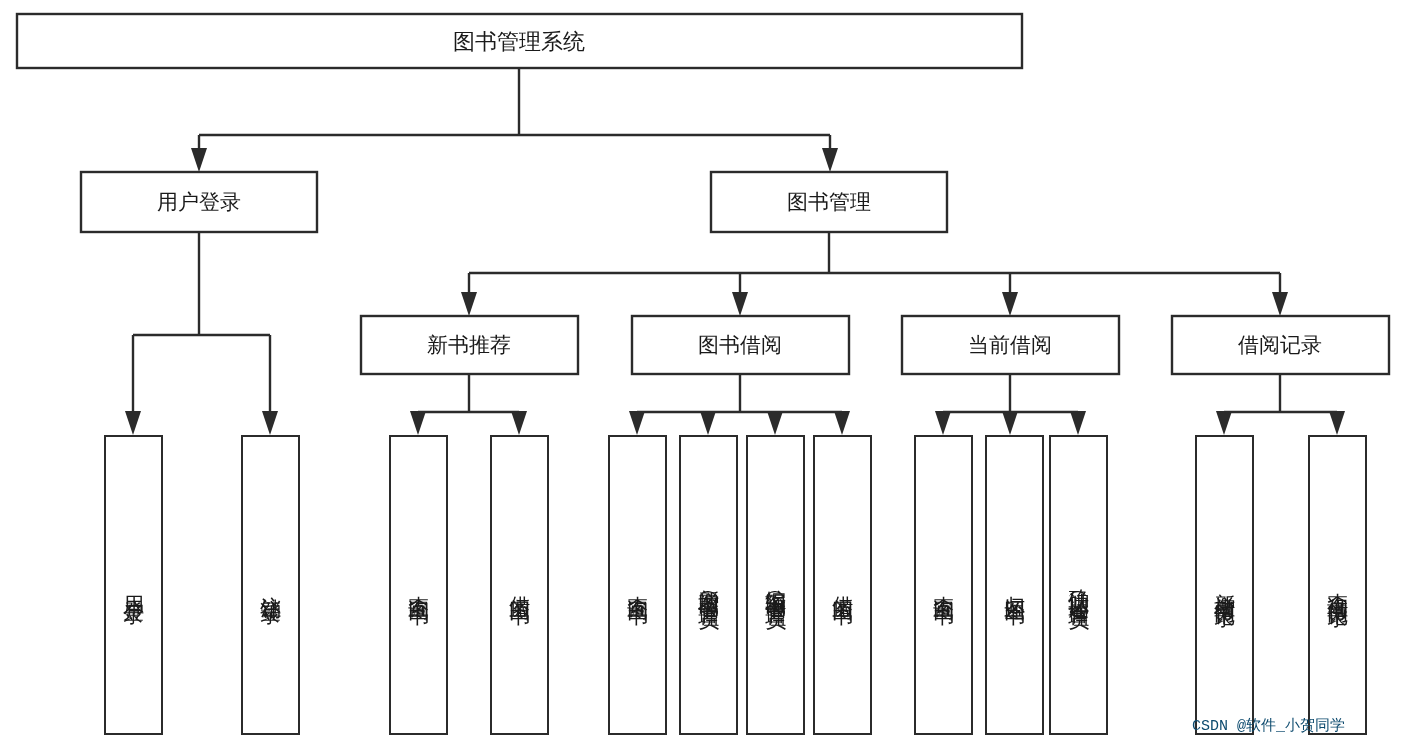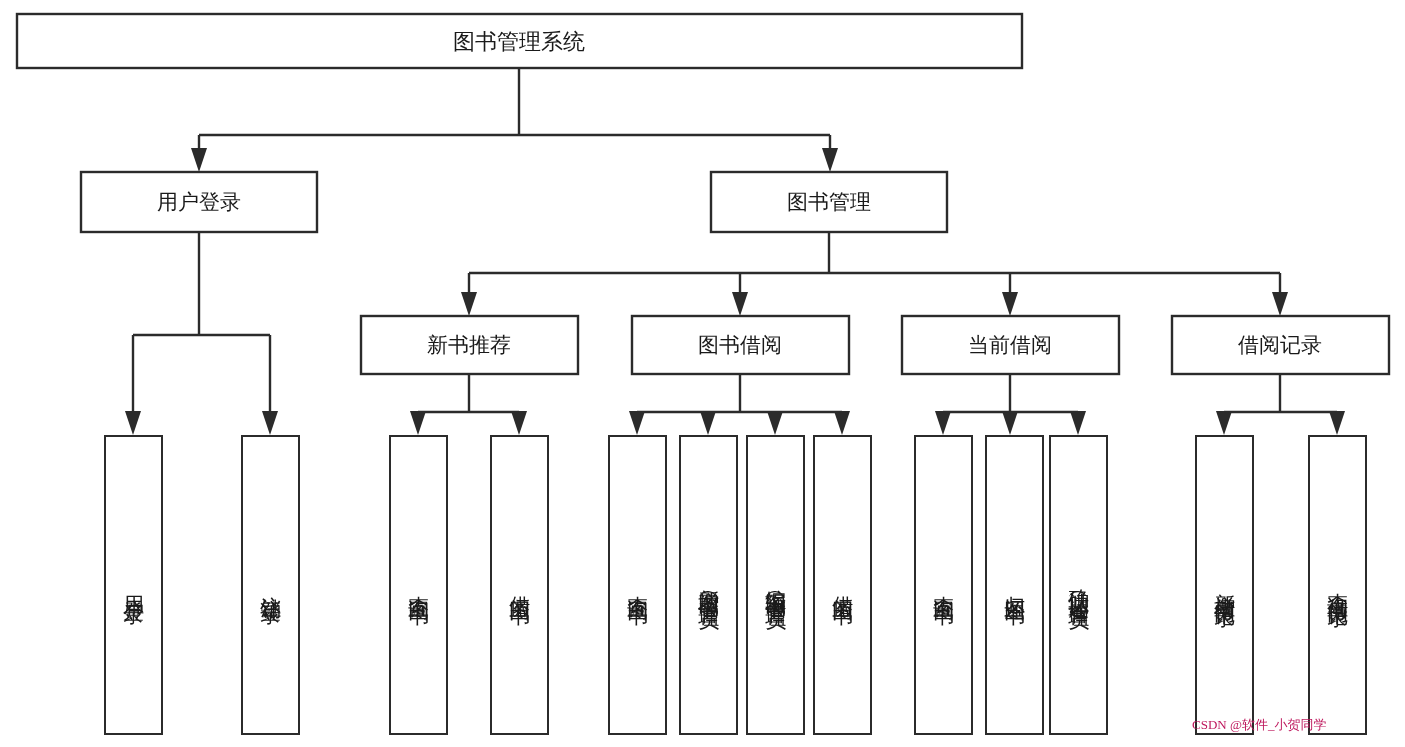--- a/index.html
+++ b/index.html
@@ -72,23 +72,23 @@
     font-family: "DejaVu Sans", "Liberation Sans", sans-serif;
     font-size: 21px;
     line-height: 1.08;
     letter-spacing: 3px;
     color: #1a1a1a;
     white-space: nowrap;
     text-align: center;
   }
   .watermark {
     position: absolute;
-    font-family: Liberation Serif, serif;
-    font-size: 13px;
-    color: #be185d;
+    font-family: Liberation Mono, monospace;
+    font-size: 15px;
+    color: #0c4a6e;
     white-space: nowrap;
     pointer-events: none;
   }
 </style>
 </head>
 <body>
 
 <div id="diagram-root">
 
   <svg class="tree-canvas" viewBox="0 0 1405 747">

